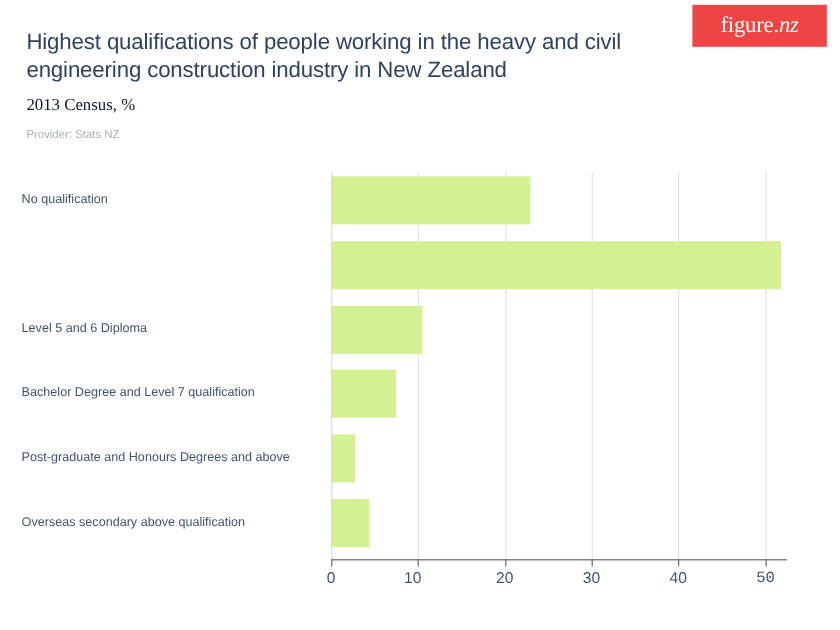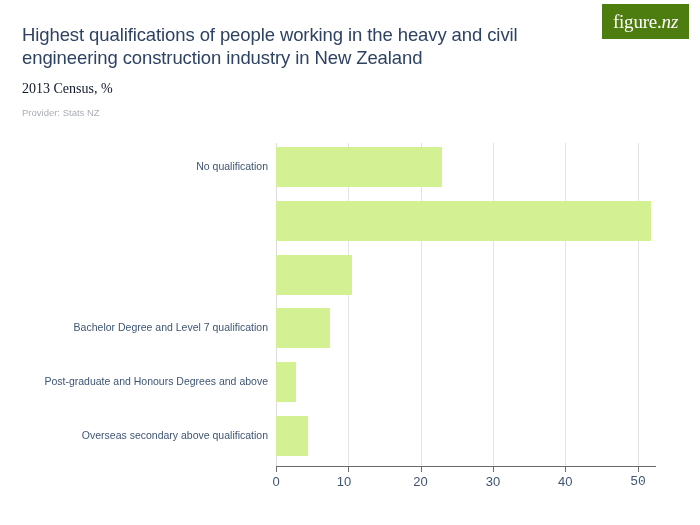--- a/index.html
+++ b/index.html
@@ -20,23 +20,23 @@
     position: absolute;
     left: 0; top: 0;
     width: 700px;
     height: 132px;
   }
 
   #logo {
     position: absolute;
     right: 11px;
     top: 4px;
-    width: 87px;
+    width: 112px;
     height: 35px;
-    background: #4d7c0f;
+    background: #ef4444;
     display: flex;
     align-items: center;
     justify-content: center;
   }
   #logo-text {
     font-family: "Liberation Serif", serif;
     color: #ffffff;
     font-size: 19px;
     letter-spacing: -0.2px;
     line-height: 1;
@@ -130,21 +130,21 @@
   .bar {
     position: absolute;
     height: 40px;
     background: #d3f193;
   }
 
   .catlabel {
     position: absolute;
     right: 0;
     width: 250px;
-    text-align: right;
+    text-align: left;
     font-size: 10.5px;
     color: #3f5573;
     line-height: 13px;
     white-space: nowrap;
   }
   #cat-labels {
     position: absolute;
     left: 10px;
     top: 11px;
     width: 258px;
@@ -162,20 +162,21 @@
 
   <div id="title">Highest qualifications of people working in the heavy and civil engineering construction industry in New Zealand</div>
   <div id="subtitle">2013 Census, %</div>
   <div id="provider">Provider: Stats NZ</div>
 </div>
 
 <div id="chart">
 
   <div id="cat-labels">
       <div class="catlabel" style="top: 16.9167px;">No qualification</div>
+      <div class="catlabel" style="top: 124.583px;">Level 5 and 6 Diploma</div>
       <div class="catlabel" style="top: 178.417px;">Bachelor Degree and Level 7 qualification</div>
       <div class="catlabel" style="top: 232.25px;">Post-graduate and Honours Degrees and above</div>
       <div class="catlabel" style="top: 286.083px;">Overseas secondary above qualification</div>
     </div>
 
   <div id="plot">
       <div class="gridline zero" style="left: 0px;"></div>
       <div class="gridline" style="left: 72.3px;"></div>
       <div class="gridline" style="left: 144.6px;"></div>
       <div class="gridline" style="left: 216.9px;"></div>

